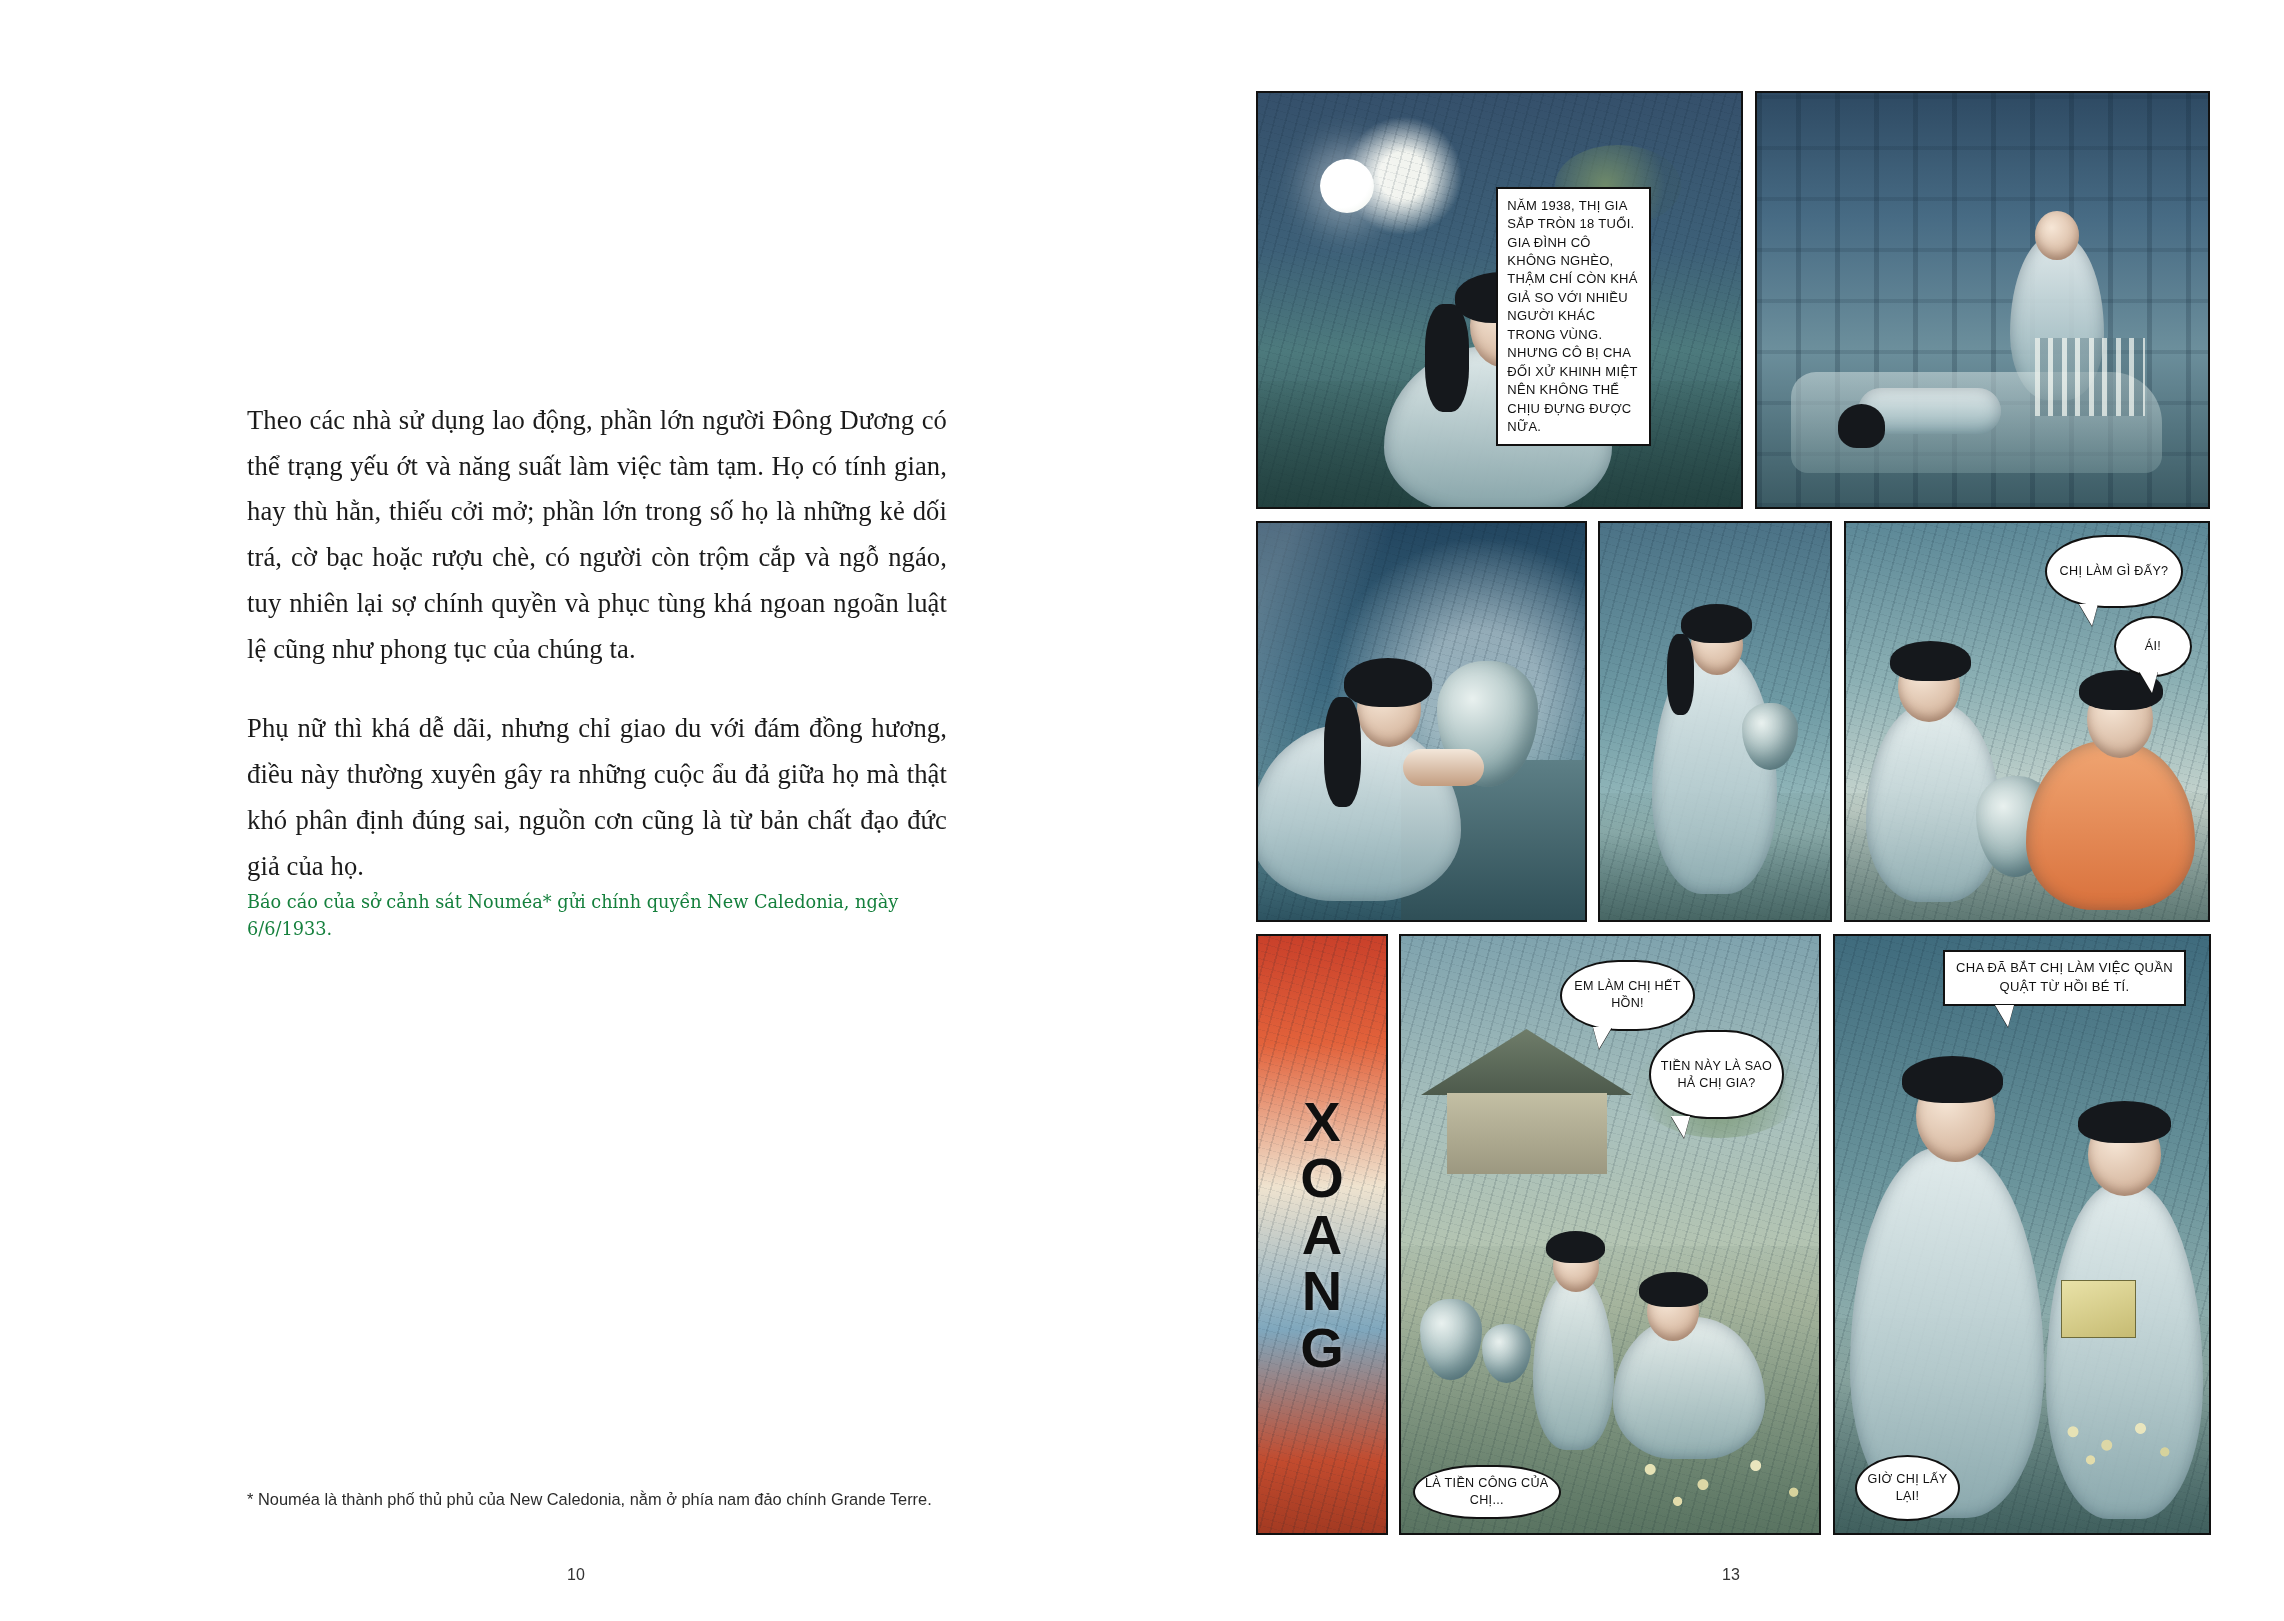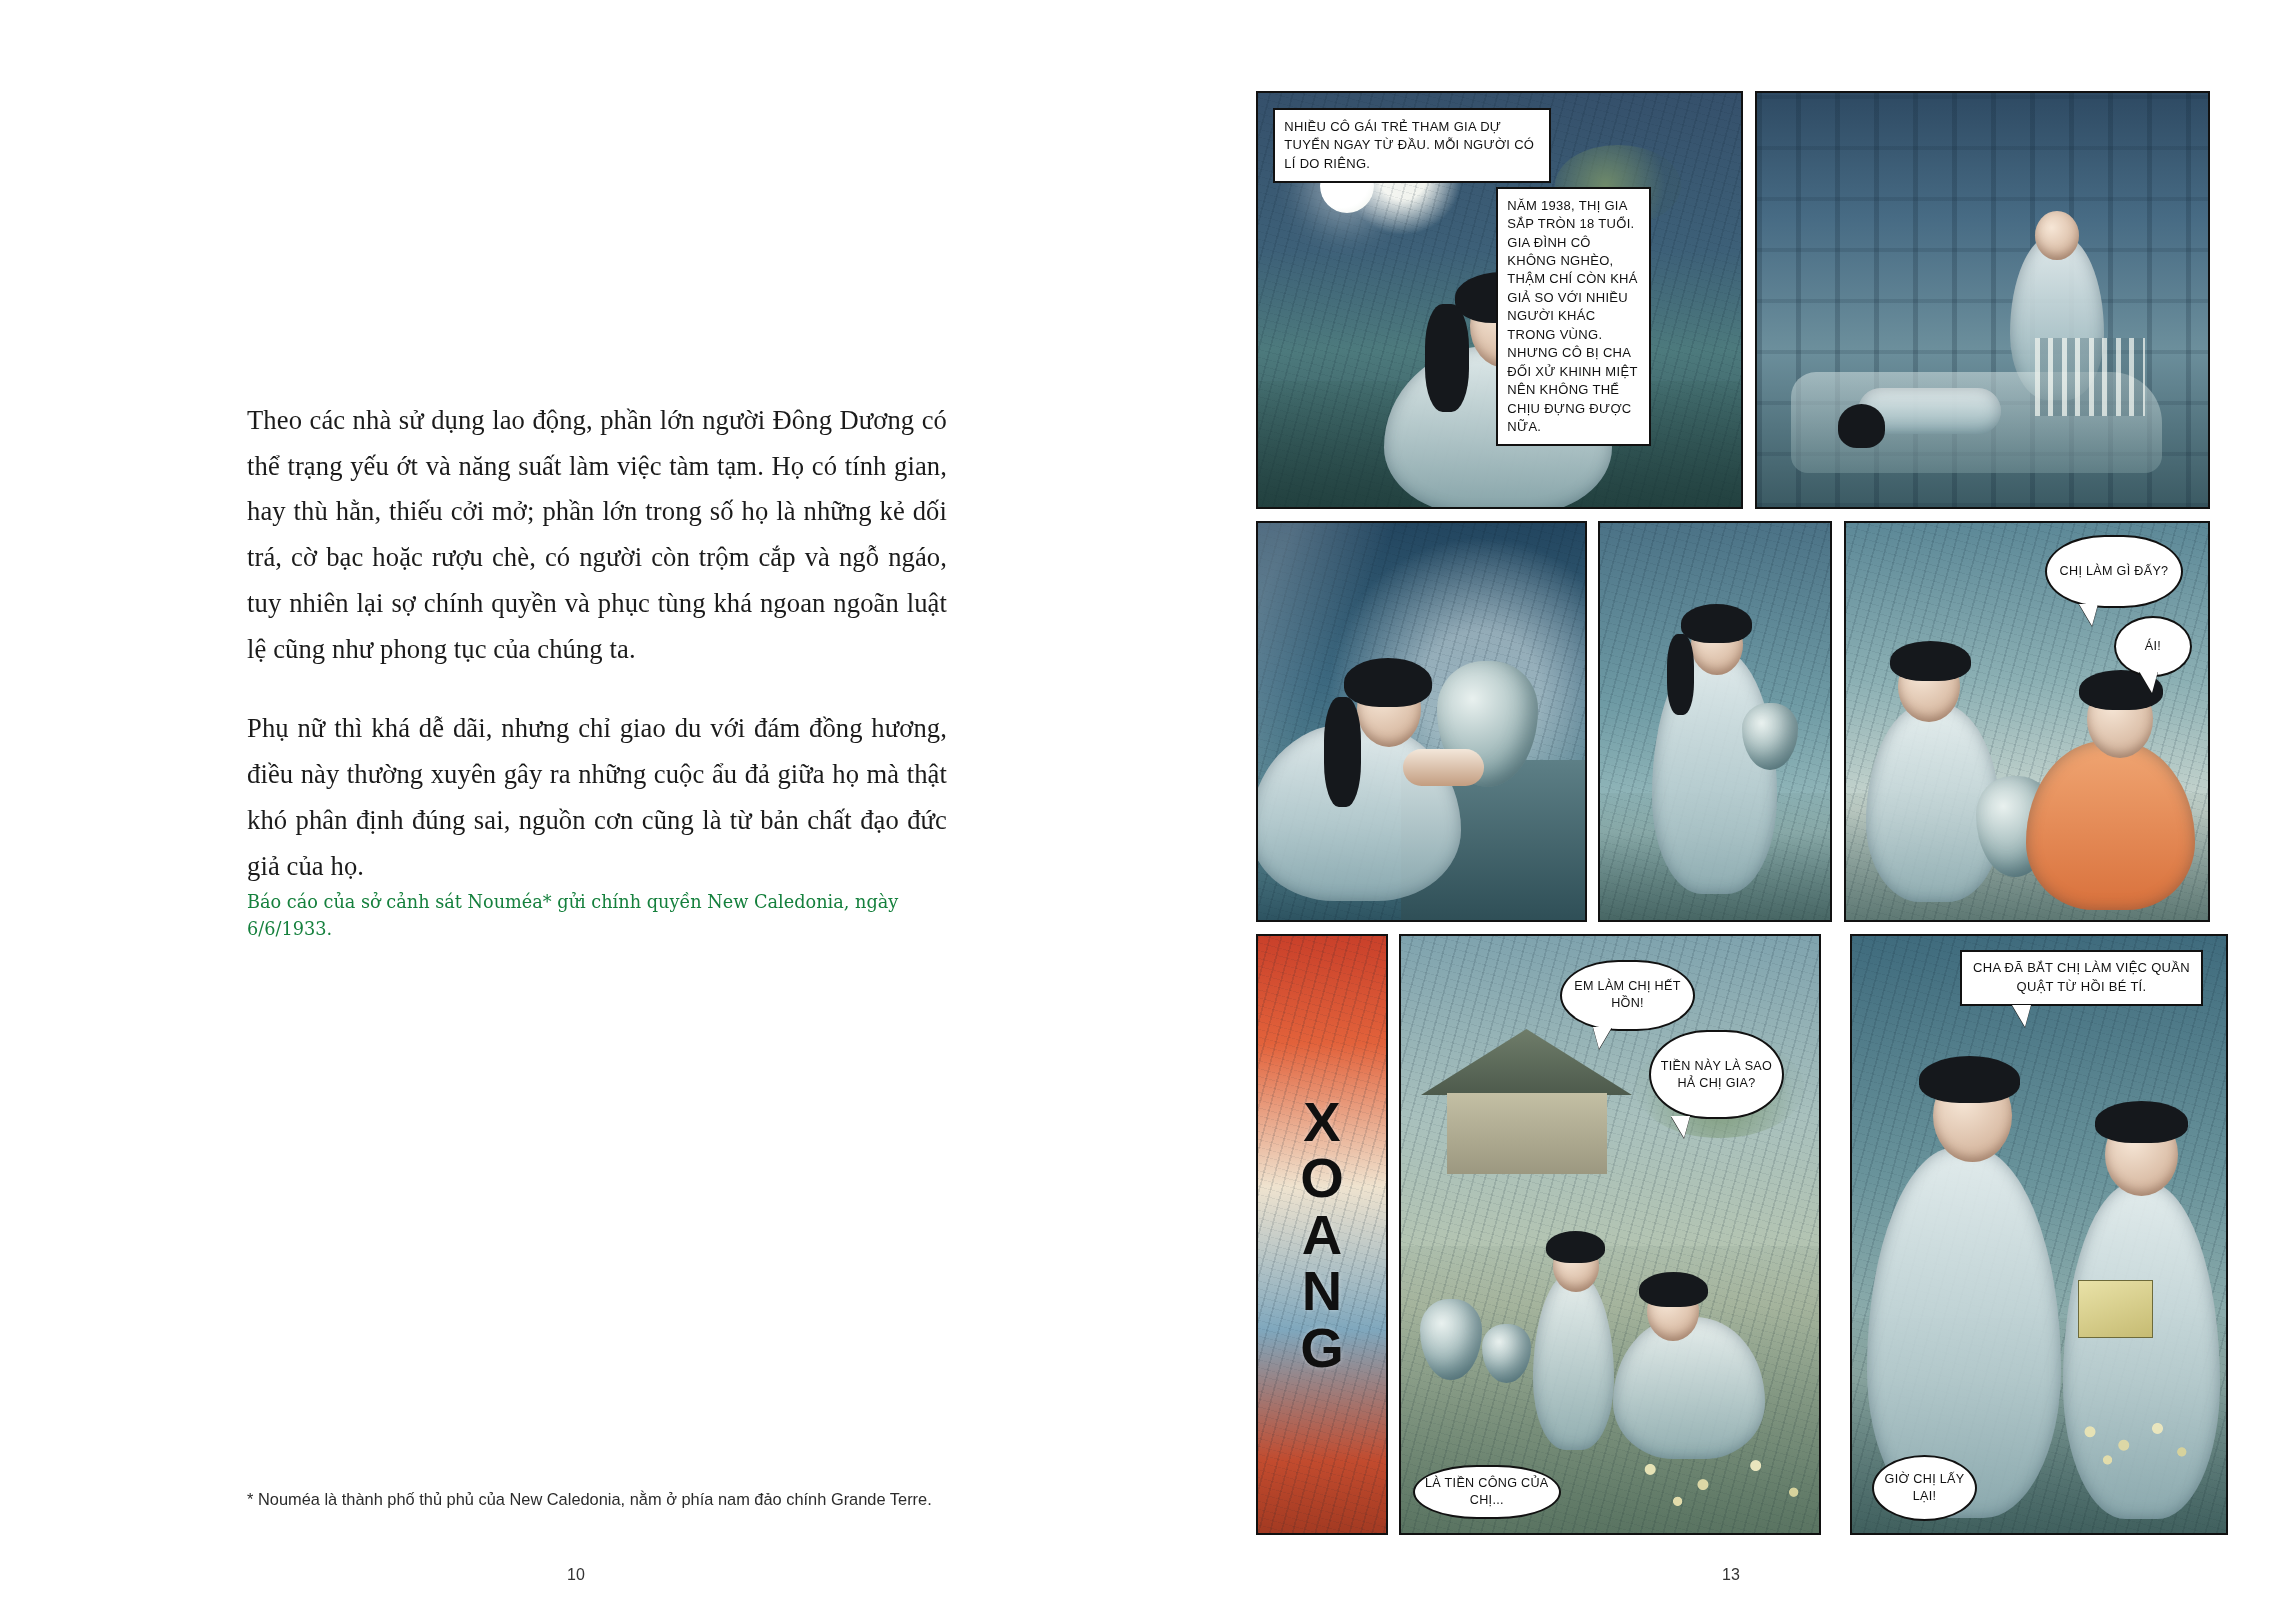--- a/index.html
+++ b/index.html
@@ -287,21 +287,20 @@
       <div class="moon" style="left:62px; top:66px;"></div>
 
       <div style="position:absolute; left:297px; top:52px; width:126px; height:81px; background:radial-gradient(circle at 40% 50%, #6f8a6a, rgba(60,90,70,0.1) 70%); border-radius:50%;"></div>
       <div style="position:absolute; left:0; bottom:0; width:100%; height:126px; background:linear-gradient(180deg, rgba(40,80,70,0.1), rgba(25,55,50,0.6));"></div>
 
       <div class="fig" style="left:126px; top:253px; width:228px; height:169px;"></div>
       <div class="head" style="left:212px; top:191px; width:71px; height:84px;"></div>
       <div class="hair" style="left:197px; top:179px; width:94px; height:51px;"></div>
       <div class="hair" style="left:167px; top:211px; width:44px; height:108px; border-radius:40%;"></div>
 
-      <div class="caption" style="left:15px; top:15px; width:278px;">NHIỀU CÔ GÁI TRẺ THAM GIA DỰ TUYỂN NGAY TỪ ĐẦU. MỖI NGƯỜI CÓ LÍ DO RIÊNG.</div>
       <div class="caption" style="left:238px; top:94px; width:155px;">NĂM 1938, THỊ GIA SẮP TRÒN 18 TUỔI. GIA ĐÌNH CÔ KHÔNG NGHÈO, THẬM CHÍ CÒN KHÁ GIẢ SO VỚI NHIỀU NGƯỜI KHÁC TRONG VÙNG. NHƯNG CÔ BỊ CHA ĐỐI XỬ KHINH MIỆT NÊN KHÔNG THỂ CHỊU ĐỰNG ĐƯỢC NỮA.</div>
     </div>
 
     <div class="panel bg-interior" style="left:499px; top:0; width:455px; height:418px;">
       <div class="beams"></div>
 
       <div class="fig" style="left:253px; top:142px; width:94px; height:165px;"></div>
       <div class="head" style="left:278px; top:118px; width:44px; height:49px;"></div>
 
       <div style="position:absolute; left:34px; bottom:34px; width:371px; height:101px; background:linear-gradient(180deg, rgba(210,224,224,0.55), rgba(120,150,155,0.5)); border-radius:25px 51px 17px 17px;"></div>
@@ -384,21 +383,21 @@
 
       <div class="balloon oval-wide" style="left:159px; top:23.6px; width:135px; height:71px;">EM LÀM CHỊ HẾT HỒN!</div>
       <div class="tail dr" style="left:192px; top:91px;"></div>
 
       <div class="balloon oval-wide" style="left:248px; top:94px; width:135px; height:89px;">TIỀN NÀY LÀ SAO HẢ CHỊ GIA?</div>
       <div class="tail dl" style="left:270px; top:180px;"></div>
 
       <div class="balloon oval-wide" style="left:11.8px; top:529px; width:148px; height:54px;">LÀ TIỀN CÔNG CỦA CHỊ...</div>
     </div>
 
-    <div class="panel bg-money" style="left:577px; top:843px; width:378px; height:601px;margin-left:17px;">
+    <div class="panel bg-money" style="left:577px; top:843px; width:378px; height:601px;">
       <div class="strokes"></div>
       <div class="ground" style="height:36%;"></div>
 
       <div class="fig" style="left:15px; top:211px; width:194px; height:371px;"></div>
       <div class="head" style="left:81px; top:133px; width:79px; height:93px;"></div>
       <div class="hair" style="left:67px; top:120px; width:101px; height:47px;"></div>
 
       <div class="fig" style="left:211px; top:246px; width:157px; height:337px;"></div>
       <div class="head" style="left:253px; top:177px; width:73px; height:83px;"></div>
       <div class="hair" style="left:243px; top:165px; width:93px; height:42px;"></div>

